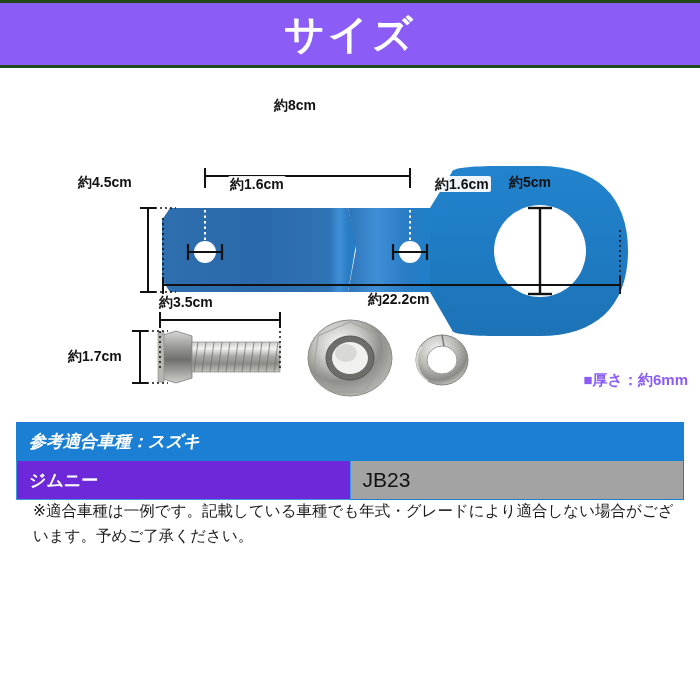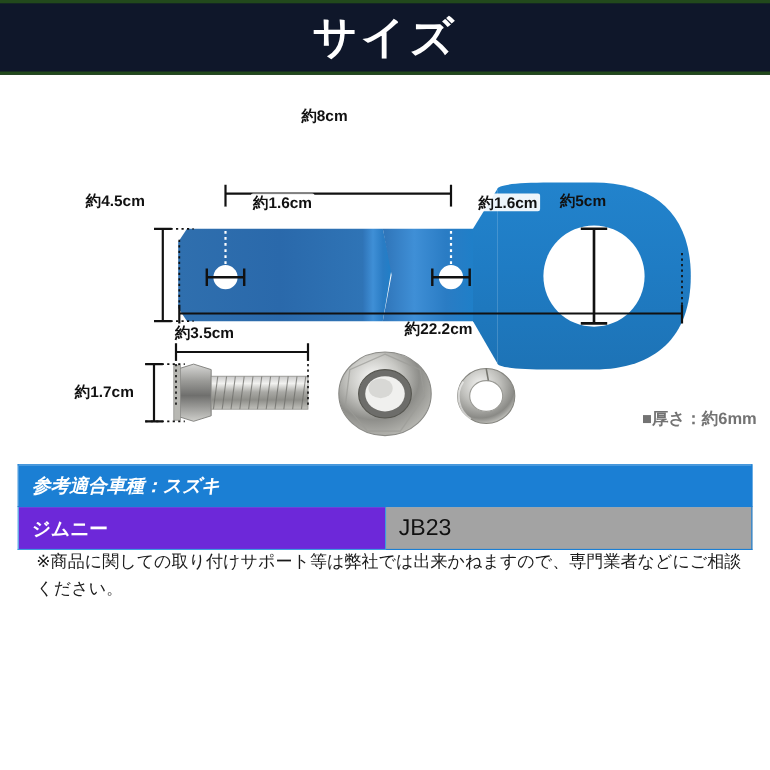--- a/index.html
+++ b/index.html
@@ -17,21 +17,21 @@
     position: relative;
   }
 
   
   .banner {
     position: absolute;
     left: 0;
     top: 0;
     width: 700px;
     height: 68px;
-    background: #0f172a;
+    background: #8b5cf6;
     border-top: 3px solid #22491c;
     border-bottom: 3px solid #22491c;
     box-sizing: border-box;
     display: flex;
     align-items: center;
     justify-content: center;
   }
   .banner-title {
     color: #ffffff;
     font-size: 40px;
@@ -63,21 +63,21 @@
     padding: 1px 2px;
     border-radius: 2px;
   }
 
   .thickness-note {
     position: absolute;
     right: 12px;
     top: 303px;
     font-size: 15px;
     font-weight: 600;
-    color: #737373;
+    color: #8b5cf6;
     white-space: nowrap;
   }
 
   
   .fit-table {
     position: absolute;
     left: 16px;
     top: 422px;
     width: 668px;
     border-collapse: collapse;
@@ -353,14 +353,14 @@
       <td class="fit-head" colspan="2">参考適合車種：スズキ</td>
     </tr>
     <tr>
       <td class="fit-name">ジムニー</td>
       <td class="fit-value">JB23</td>
     </tr>
   </tbody>
 </table>
 
 <div class="notes">
-  <div class="note">※商品に関しての取り付けサポート等は弊社では出来かねますので、専門業者などにご相談ください。</div>
+  <div class="note">※適合車種は一例です。記載している車種でも年式・グレードにより適合しない場合がございます。予めご了承ください。</div>
 </div>
 
 </body></html>

